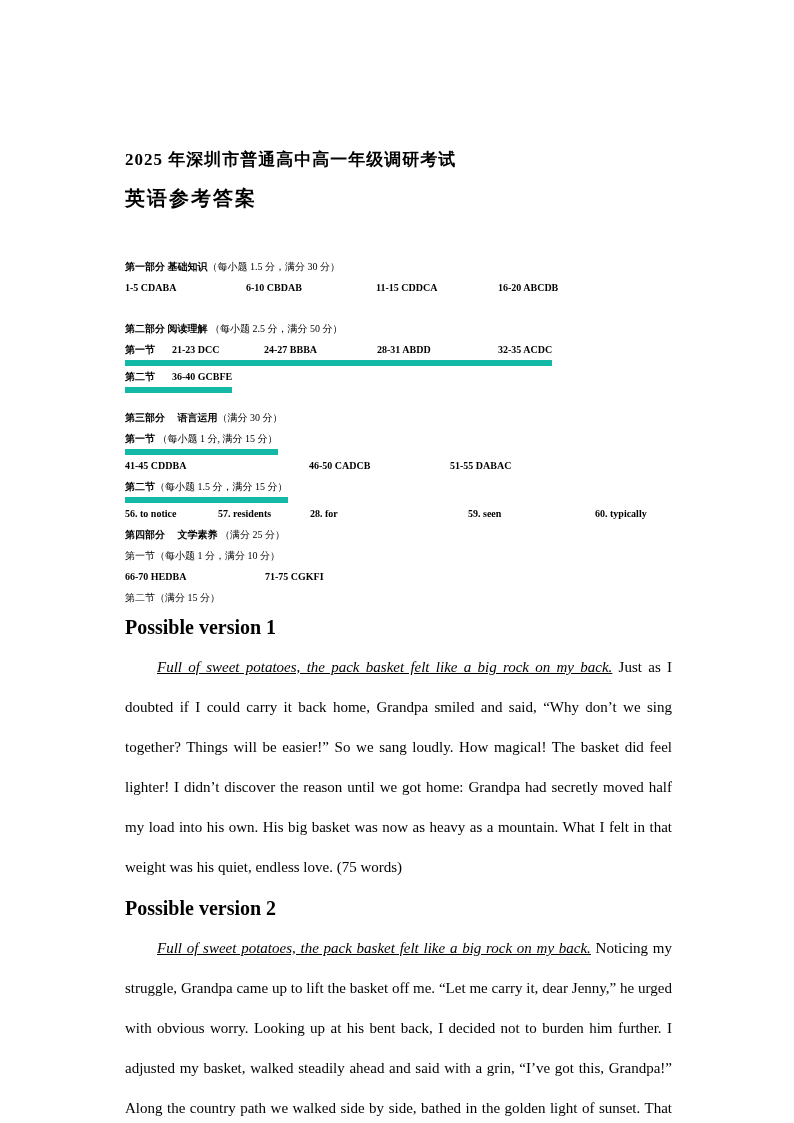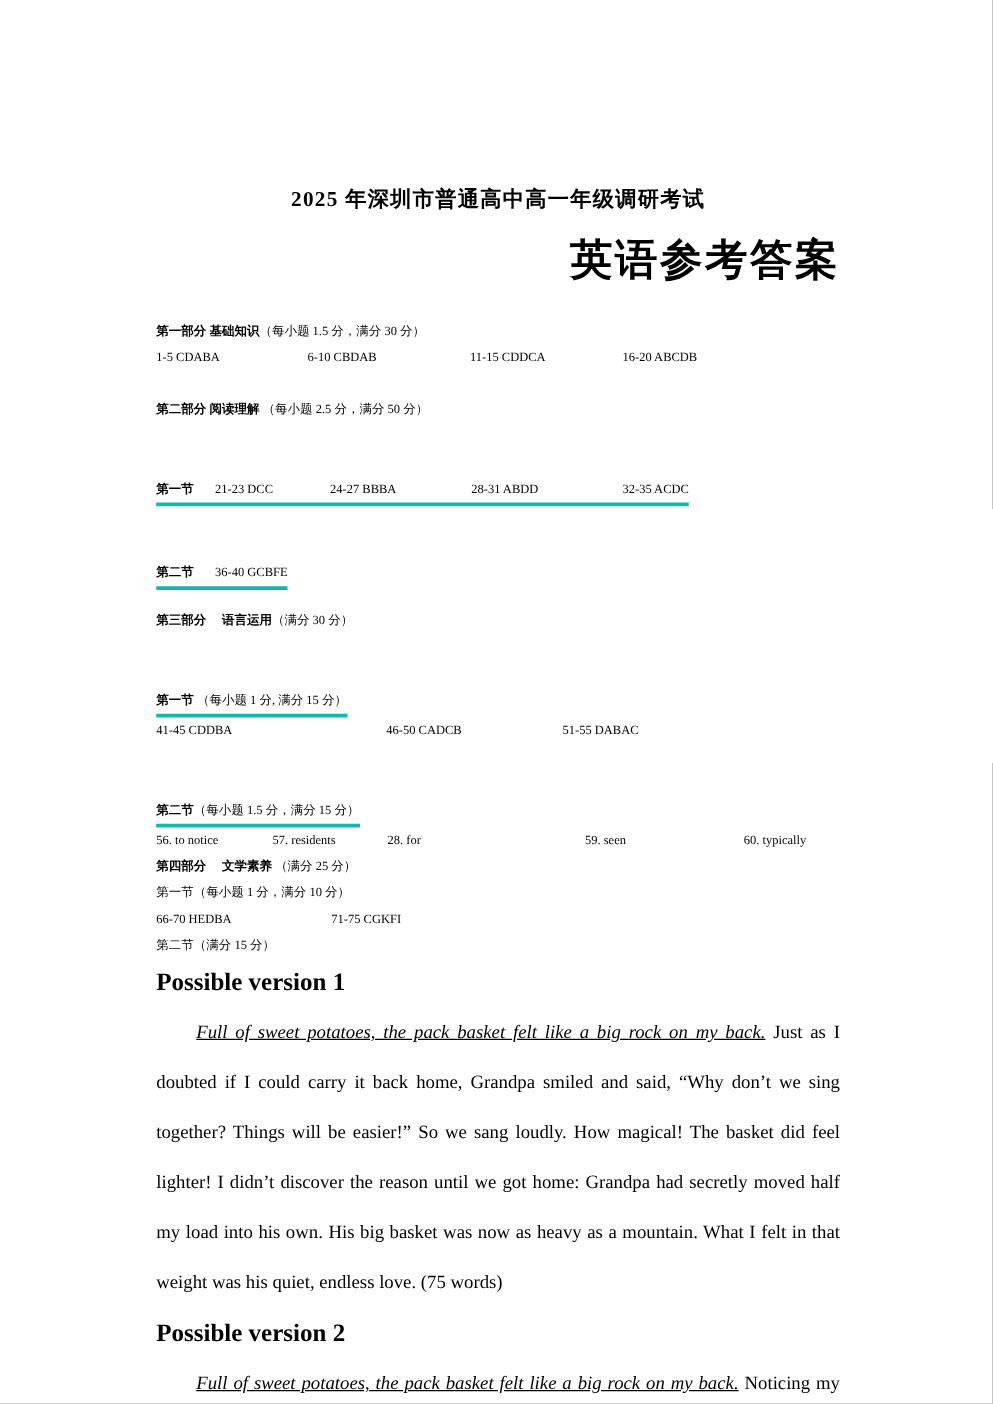--- a/index.html
+++ b/index.html
@@ -12,47 +12,46 @@
     height: 1123px;
     margin: 0 auto;
     background: #ffffff;
     position: relative;
     box-sizing: border-box;
     padding: 148px 122px 0 125px;
     font-family: "Liberation Serif", "DejaVu Serif", serif;
     color: #000000;
   }
   .doc-title {
-    text-align: center;
+    text-align: left;
     font-size: 17px;
     font-weight: bold;
     letter-spacing: 1px;
     margin: 0 0 14px 0;
   }
   .doc-subtitle {
-    text-align: right;
-    font-size: 34px;
+    text-align: left;
+    font-size: 20px;
     font-weight: bold;
     letter-spacing: 2px;
-    margin: 0 0 24px 0;
+    margin: 0 0 44px 0;
   }
   .line {
     font-size: 10px;
     line-height: 21px;
     margin: 0;
     white-space: nowrap;
   }
   .h-bold { font-weight: bold; }
   .ul {
     display: inline-block;
-    border-bottom: 3px solid #14b8a6;
+    border-bottom: 6px solid #14b8a6;
     padding-bottom: 0px;
-    margin-top: 43px;
   }
-  .cols span { display: inline-block; }
+  .cols span { display: inline-block; font-weight: bold; }
   .w121 { width: 121px; }
   .w130 { width: 130px; }
   .w122 { width: 122px; }
   .lbl  { width: 47px; font-weight: bold; }
   .w92  { width: 92px; }
   .w113 { width: 113px; }
   .w140 { width: 140px; }
   .w141 { width: 141px; margin-left: 44px; }
   .w93  { width: 93px; }
   .w158 { width: 158px; }

